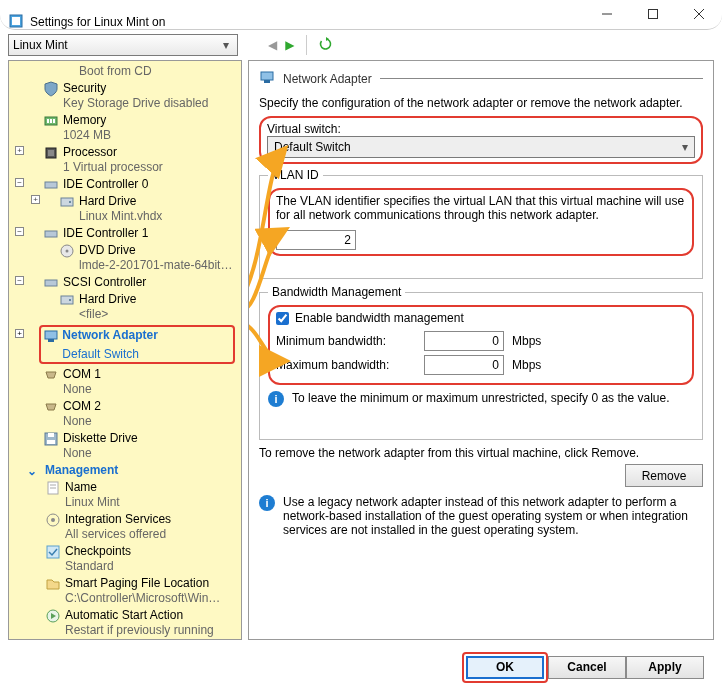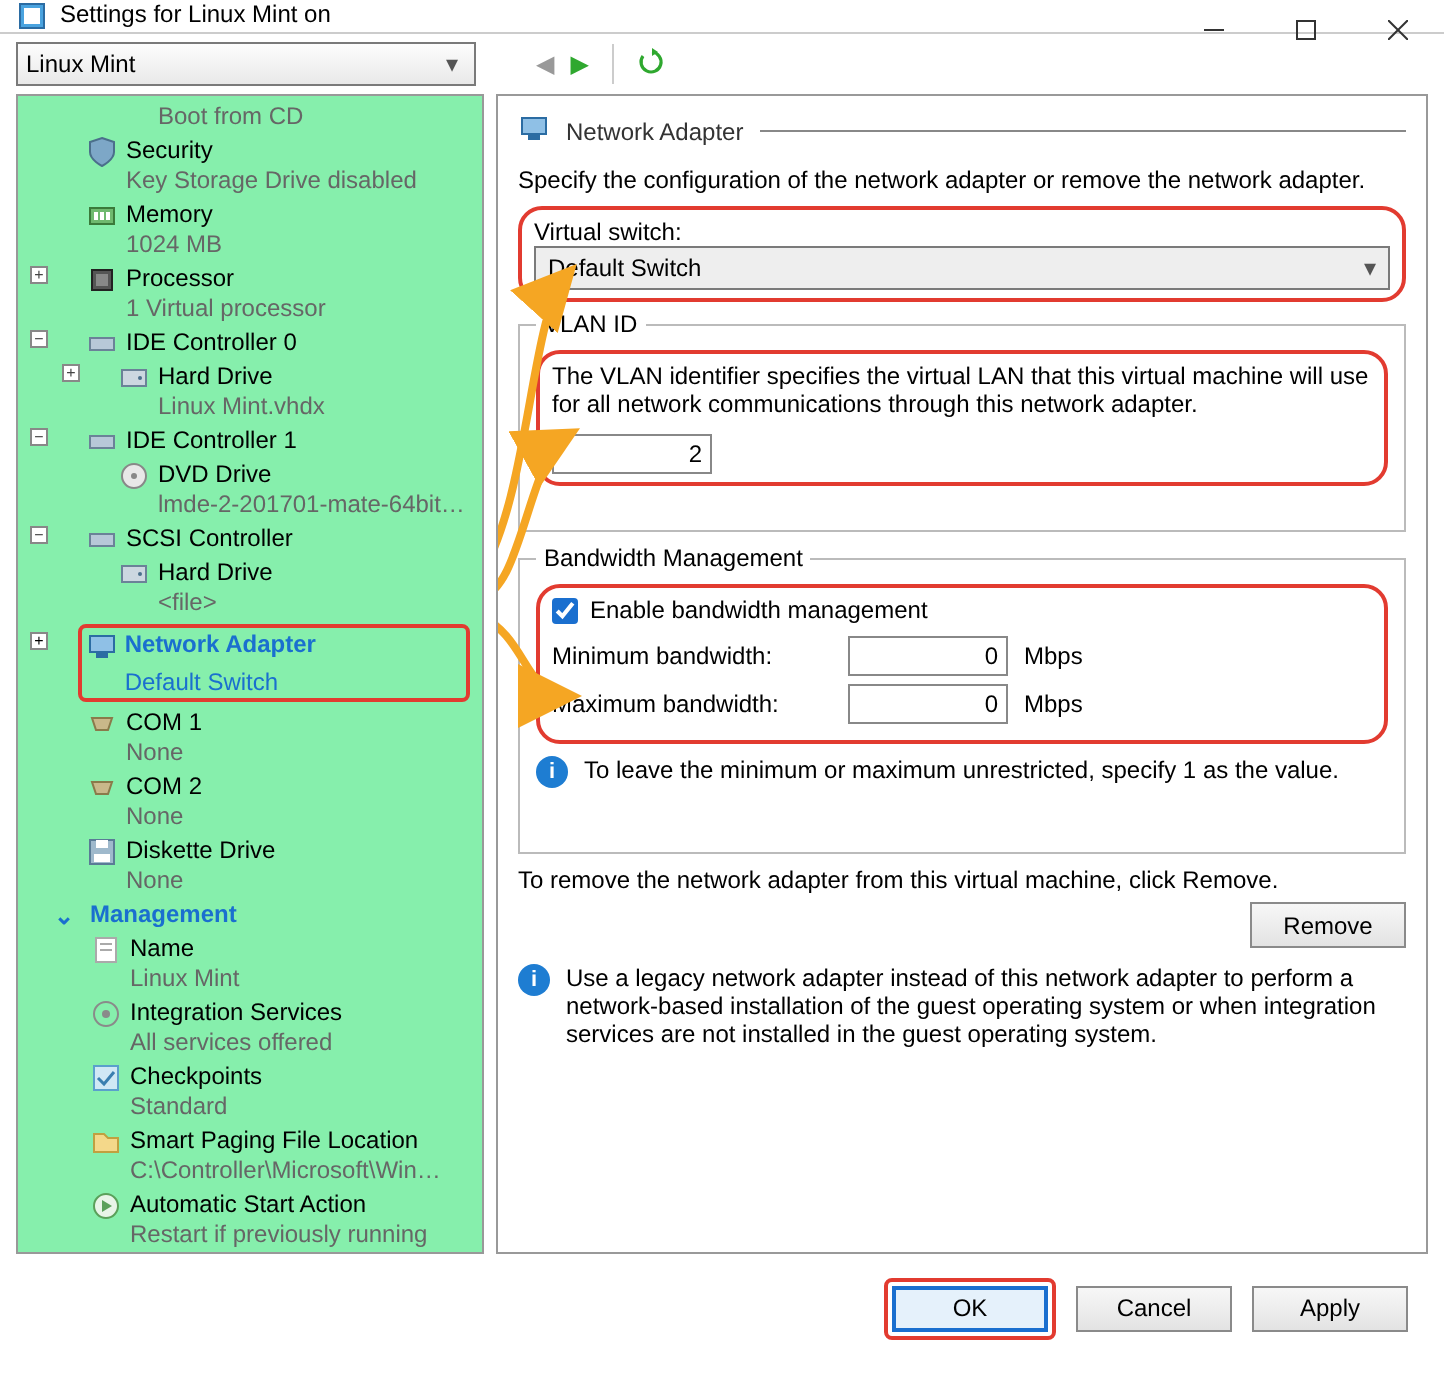--- a/index.html
+++ b/index.html
@@ -1,29 +1,29 @@
 <!DOCTYPE html>
 <html><head>
 <meta charset="utf-8">
 <style>
   * { box-sizing: border-box; font-family: "Segoe UI", Tahoma, sans-serif; font-size: 12px; }
   body { margin:0; background:#fff; width:722px; height:687px; overflow:hidden; position:relative; }
-  .titlebar { height:17px; display:flex; align-items:flex-start; border-bottom:1px solid #ccc; }
+  .titlebar { height:30px; display:flex; align-items:flex-end; border-bottom:1px solid #ccc;border-radius:15px; }
   .titlebar .icon-settings { width:16px; height:16px; margin:0 6px 0 8px; }
   .title-text { flex:0 0 auto; }
   .title-spacer { flex:1; }
   .winbtn { width:46px; height:30px; display:flex; align-items:center; justify-content:center; }
   .subbar { height:30px; display:flex; align-items:center; padding:4px 8px; gap:10px; }
   .vm-combo { width:230px; height:22px; border:1px solid #7a7a7a; background:linear-gradient(#fdfdfd,#e9e9e9); display:flex; align-items:center; padding:0 4px; }
   .vm-combo .combo-label { flex:1; }
   .vm-combo .combo-arrow { padding:0 4px; color:#555; }
   .nav-icons { display:flex; align-items:center; gap:8px; margin-left:20px;}
   .divider-v { width:1px; height:20px; background:#ccc; margin:0 4px;}
   .content { display:flex; height:588px; padding:0 8px 8px 8px; gap:6px; }
-  .sidebar { width:234px; border:1px solid #999; background:#86efac; overflow-y:auto; overflow-x:hidden; position:relative; }
+  .sidebar { width:234px; border:1px solid #999; background:#fef9c3; overflow-y:auto; overflow-x:hidden; position:relative; }
   .tree { padding:2px 0; }
   .item { position:relative; padding:1px 0 1px 54px; line-height:15px; }
   .item .exp { position:absolute; left:6px; top:2px; width:9px; height:9px; border:1px solid #888; background:#fff; font-size:8px; line-height:8px; text-align:center; color:#444; }
   .item .ico { position:absolute; left:34px; top:1px; width:16px; height:16px; }
   .item.depth1 { padding-left:70px; }
   .item.depth1 .ico { left:50px; }
   .item.depth1 .exp { left:22px; }
   .item .sub { color:#666; }
   .item.mg-header { color:#1a6fcf; font-weight:bold; padding-left:36px;}
   .item.mg-header .chev { position:absolute; left:18px; top:2px; color:#1a6fcf; font-size:12px;}
@@ -44,21 +44,21 @@
   .combo-full .ca { margin-left:auto; color:#555; }
   .chk { display:flex; align-items:center; gap:6px; margin-bottom:6px;}
   .chk input { width:13px; height:13px; margin:0; accent-color:#1a6fcf;}
   .numinput { width:80px; height:20px; border:1px solid #888; text-align:right; padding:0 4px; background:#fff; }
   .row { display:flex; align-items:center; gap:8px; margin:4px 0; }
   .row .lab { width:140px; }
   .info-row { display:flex; align-items:flex-start; gap:8px; margin:6px 0 10px 0;}
   .info-icon { width:16px;height:16px; flex:0 0 16px; border-radius:50%; background:#1e7dd2; color:#fff; font-weight:bold; font-size:11px; display:flex; align-items:center; justify-content:center; }
   .remove-row { display:flex; justify-content:flex-end; margin:4px 0 8px 0;}
   .btn { min-width:78px; height:23px; border:1px solid #8a8a8a; background:linear-gradient(#f7f7f7,#e3e3e3); display:flex; align-items:center; justify-content:center; padding:0 8px; }
-  .footer { height:38px; display:flex; justify-content:flex-end; align-items:center; gap:10px; padding:0 18px; }
+  .footer { height:38px; display:flex; justify-content:flex-end; align-items:center; padding:0 18px;font-weight:bold; }
   .footer .btn-ok-wrap { border:2px solid #e23b30; border-radius:4px; padding:2px; }
   .footer .btn.ok { border:2px solid #1a6fcf; background:#e5f1fb; }
   
   .arrow-svg { position:absolute; left:-14px; top:0; pointer-events:none; }
   
   .svgicon { display:block; }
 </style>
 </head>
 <body>
 
@@ -331,21 +331,21 @@
           <span>Mbps</span>
         </div>
         <div class="row">
           <span class="lab">Maximum bandwidth:</span>
           <input class="numinput" value="0" style="">
           <span>Mbps</span>
         </div>
       </div>
       <div class="info-row">
         <span class="info-icon">i</span>
-        <span>To leave the minimum or maximum unrestricted, specify 1 as the value.</span>
+        <span>To leave the minimum or maximum unrestricted, specify 0 as the value.</span>
       </div>
     </fieldset>
 
     <div>To remove the network adapter from this virtual machine, click Remove.</div>
     <div class="remove-row">
       <div class="btn">
           <span>Remove</span>
         </div>
     </div>
 

